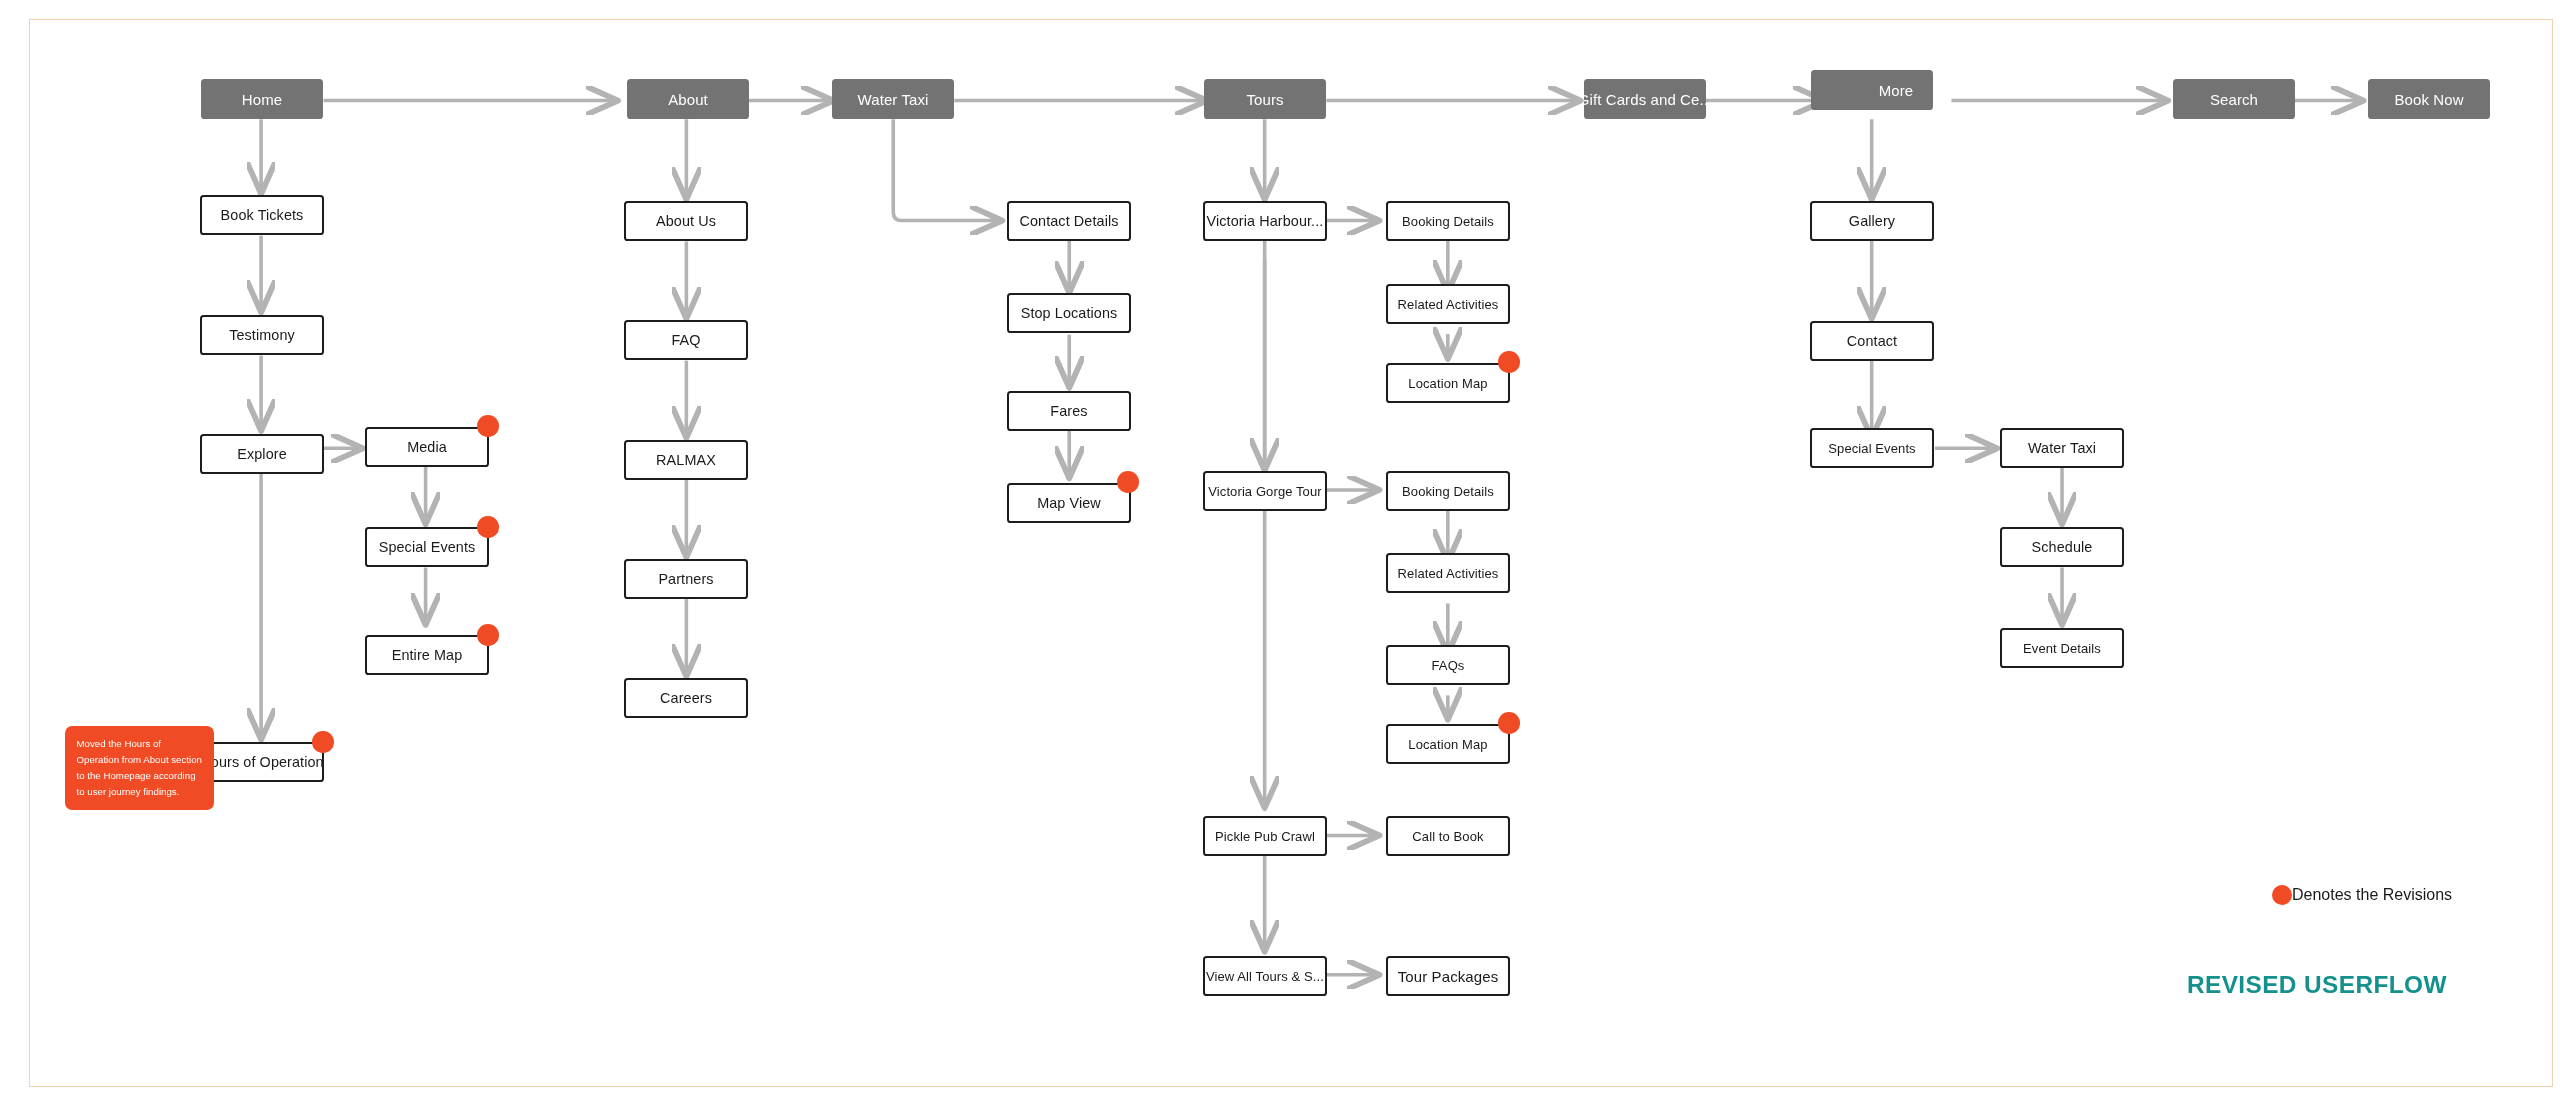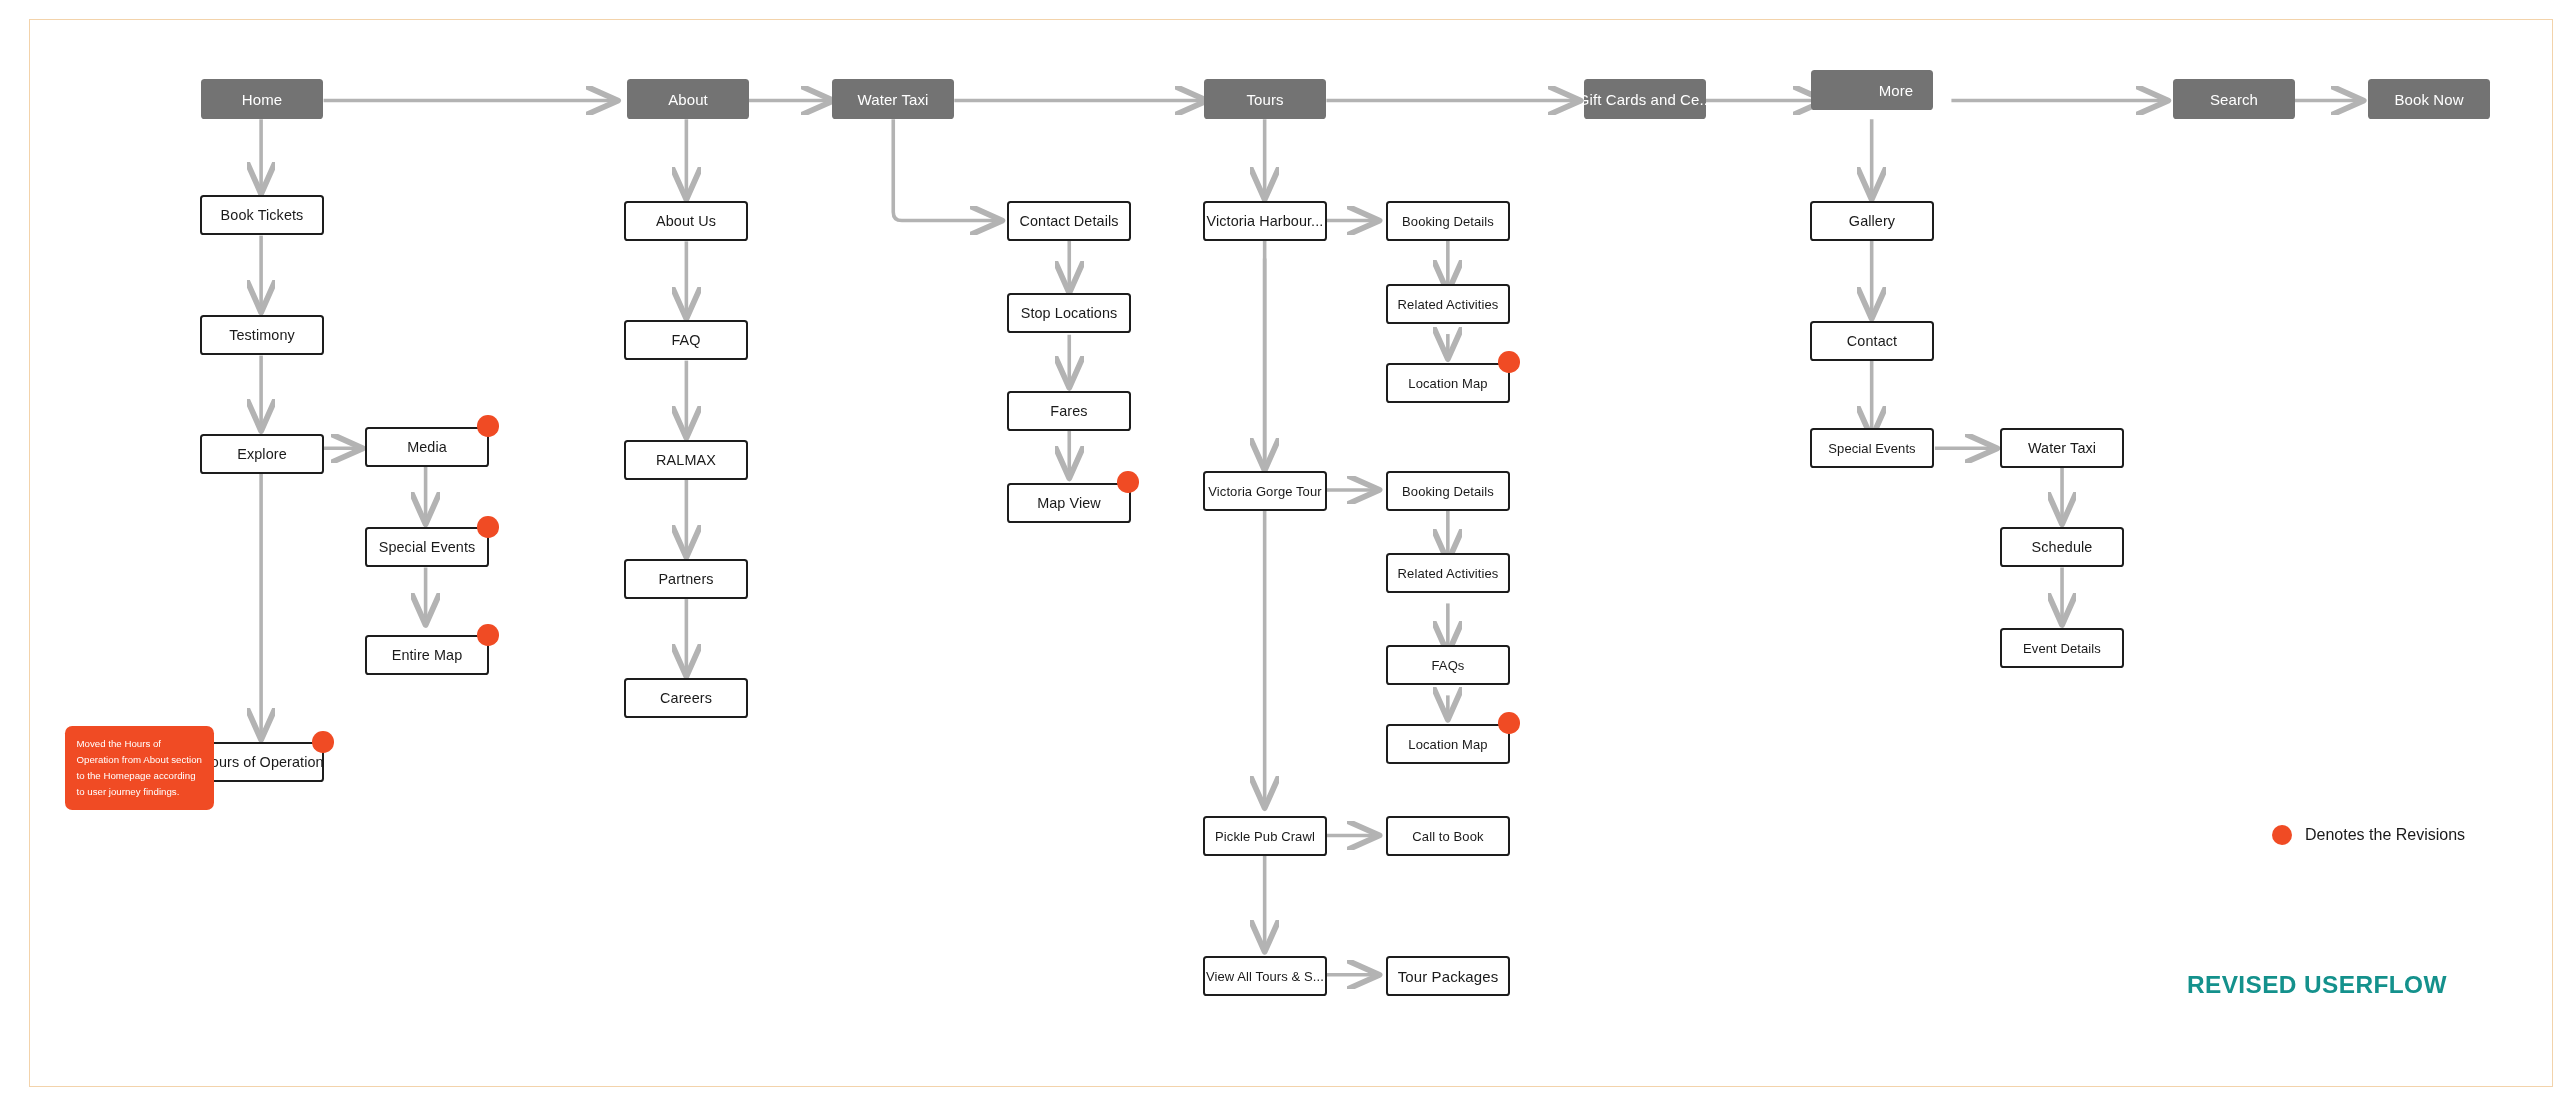--- a/index.html
+++ b/index.html
@@ -57,22 +57,22 @@
     position: absolute;
     background: #f04b24;
     color: #ffffff;
     border-radius: 7.2px;
     font-size: 9.7px;
     line-height: 1.65;
     padding: 10px 11.5px 10px 11.5px;
   }
   #legend {
     position: absolute;
-    left: 2272px; top: 825px;
-    display: flex; align-items: center; gap: 13px;
+    left: 2272px; top: 885px;
+    display: flex; align-items: center; gap: 0;
   }
   #legend .legend-dot {
     width: 20px; height: 20px; border-radius: 50%;
     background: #f04b24; flex: 0 0 auto;
   }
   #legend .legend-label {
     font-size: 16px; color: #1a1a1a; white-space: nowrap;
   }
   #title {
     position: absolute;

